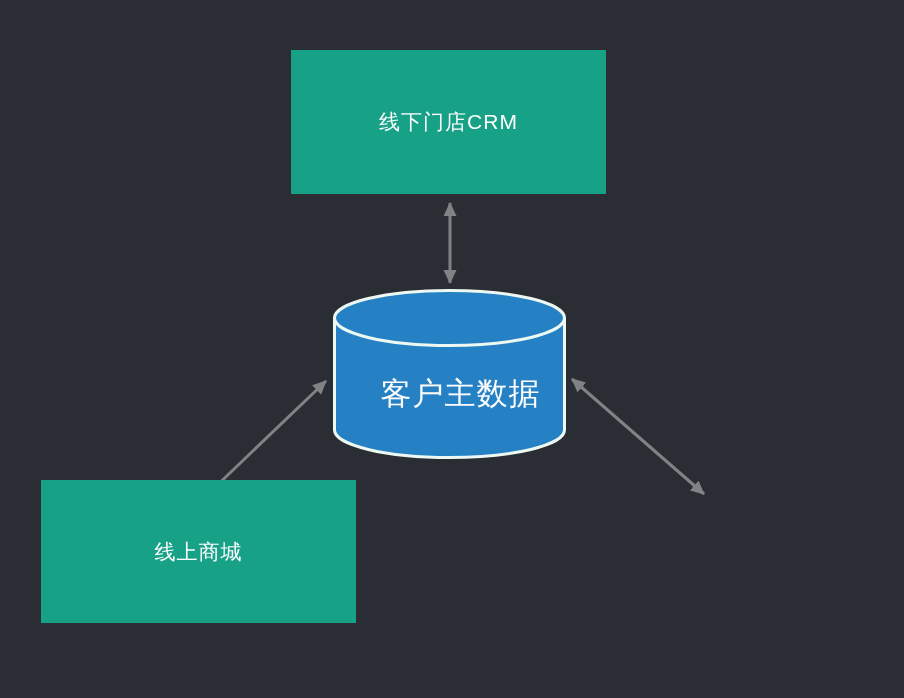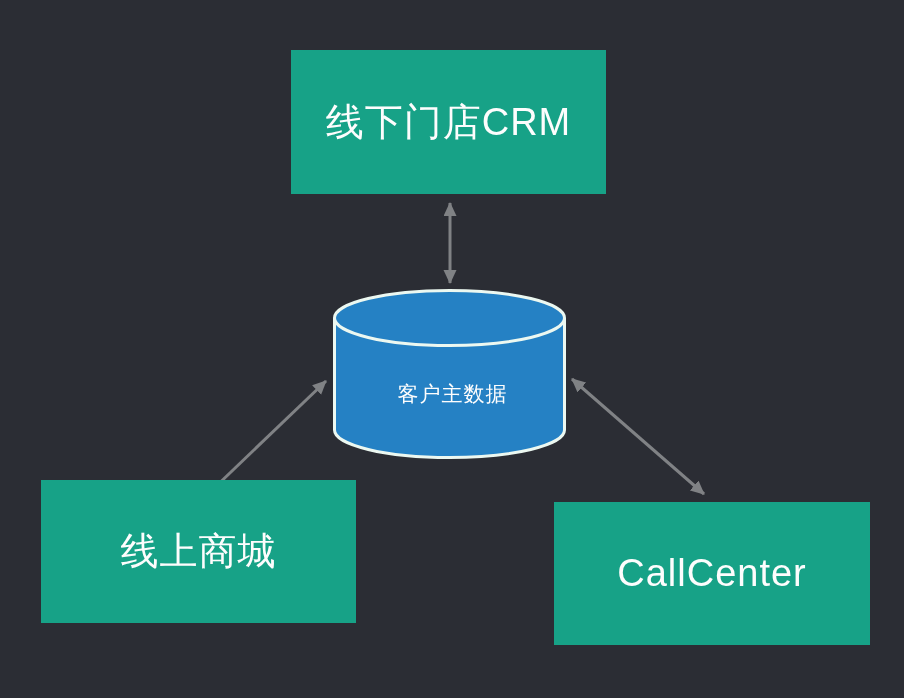--- a/index.html
+++ b/index.html
@@ -20,35 +20,35 @@
     left: 0;
     top: 0;
   }
   .node {
     position: absolute;
     background: #17a287;
     color: #fdfdfd;
     display: flex;
     align-items: center;
     justify-content: center;
-    font-size: 38px;
+    font-size: 21px;
     font-weight: 400;
     letter-spacing: 1px;
   }
   .node-top    { left: 291px; top: 50px;  width: 315px; height: 144px; }
   .node-bl     { left: 41px;  top: 480px; width: 315px; height: 143px; }
   .node-br     { left: 554px; top: 502px; width: 316px; height: 143px; }
   .db-label {
     position: absolute;
-    left: 317px;
+    left: 325px;
     top: 372px;
     width: 271px;
     height: 44px;
     color: #fdfdfd;
-    font-size: 21px;
+    font-size: 31px;
     font-weight: 400;
     letter-spacing: 1px;
     display: flex;
     align-items: center;
     justify-content: center;
   }
 </style>
 </head>
 <body>
 
@@ -70,17 +70,16 @@
     <g>
       <path d="M334.5,318 L334.5,430 A115,27.5 0 0 0 564.5,430 L564.5,318" fill="#2581c4" stroke="#ecf8f1" stroke-width="3"></path>
       <ellipse cx="449.5" cy="318" rx="115" ry="27.5" fill="#2581c4" stroke="#ecf8f1" stroke-width="3"></ellipse>
     </g>
   </svg>
 
   <div class="node node-top">线下门店CRM</div>
 
   <div class="node node-bl">线上商城</div>
 
-  <div class="node node-br">CallCenter</div>
 
   <div class="db-label">客户主数据</div>
 
 </div>
 
 </body></html>

